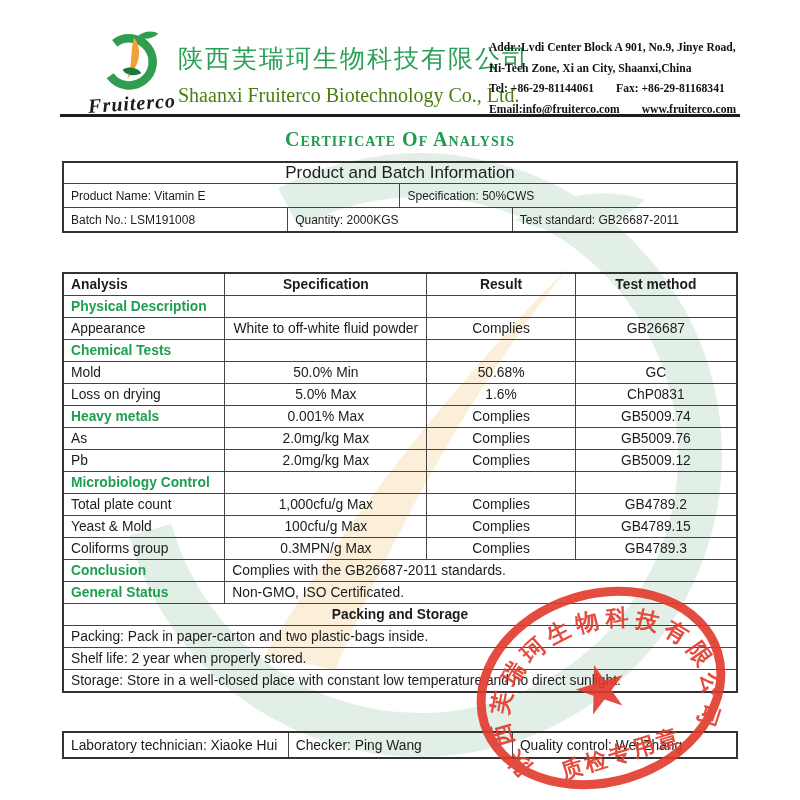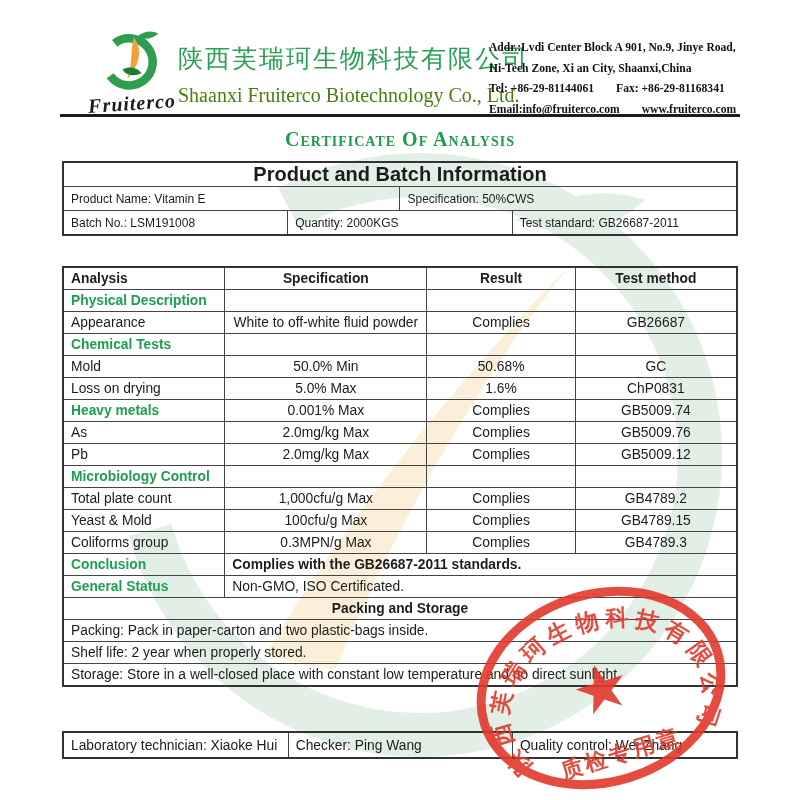--- a/index.html
+++ b/index.html
@@ -20,30 +20,30 @@
   
   .doc-title{position:absolute;left:0;top:128px;width:100%;text-align:center;
              font-family:"Liberation Serif",serif;font-variant:small-caps;font-weight:bold;
              font-size:20px;color:#1f9b4d;letter-spacing:1px;}
   
   table{border-collapse:collapse;}
   td,th{border:1px solid #444;font-size:13.8px;font-weight:normal;padding:0 7px;
         white-space:nowrap;overflow:hidden;background:transparent;}
   .info-table{position:absolute;left:62px;top:161px;width:676px;table-layout:fixed;}
   .info-table{border:2px solid #333;}
-  .info-table th{height:20px;font-weight:bold;text-align:center;font-size:20px;}
+  .info-table th{height:20px;font-weight:normal;text-align:center;font-size:17px;}
   .info-table td{height:23px;text-align:left;font-size:12px;}
-  .main-wrap{position:absolute;left:62px;top:266px;width:676px;z-index:1;}
+  .main-wrap{position:absolute;left:62px;top:272px;width:676px;z-index:1;}
   .main-table{width:676px;table-layout:fixed;border:2px solid #333;}
   .main-table th{height:21px;font-weight:bold;text-align:center;}
   .main-table td{height:21px;}
   .main-table td.a-col{text-align:left;margin-left:36px;}
   .main-table td.c-col{text-align:center;}
   .green{color:#1e9e50;font-weight:bold;}
-  .bold{font-weight:bold;}
+  .bold{font-weight:normal;}
   .packing-title{text-align:center;font-weight:bold;}
   .packing-line{text-align:left;}
   .sig-table{position:absolute;left:62px;top:731px;width:676px;table-layout:fixed;border:2px solid #333;z-index:1;}
   .sig-table td{height:24px;font-size:13.8px;}
   
   .watermark{position:absolute;left:85px;top:125px;z-index:0;pointer-events:none;}
   
   .stamp{position:absolute;left:468px;top:579px;width:266px;height:218px;z-index:3;
          transform:rotate(-17deg);opacity:0.9;pointer-events:none;}
 </style>

